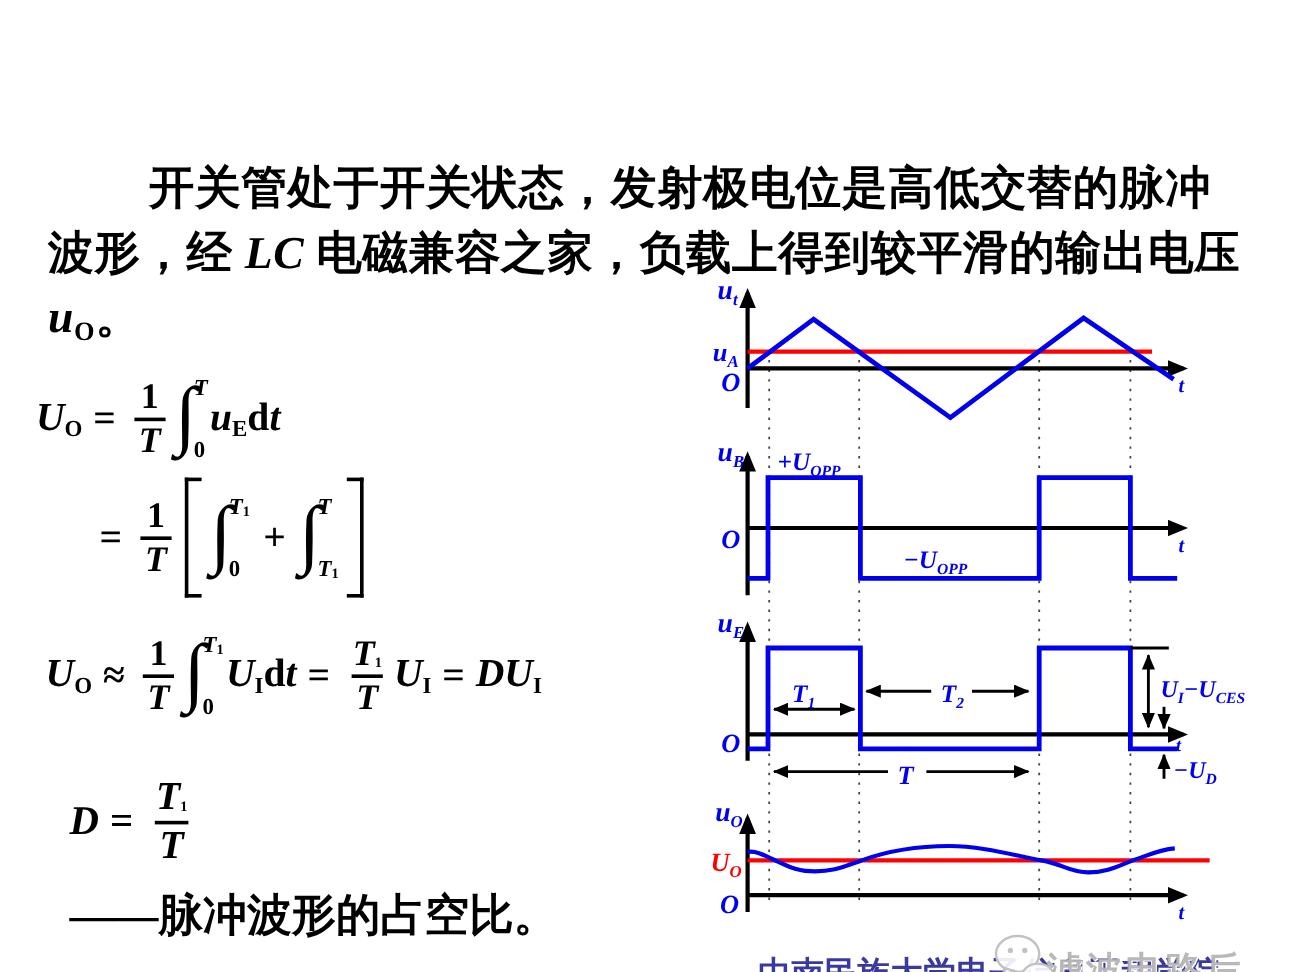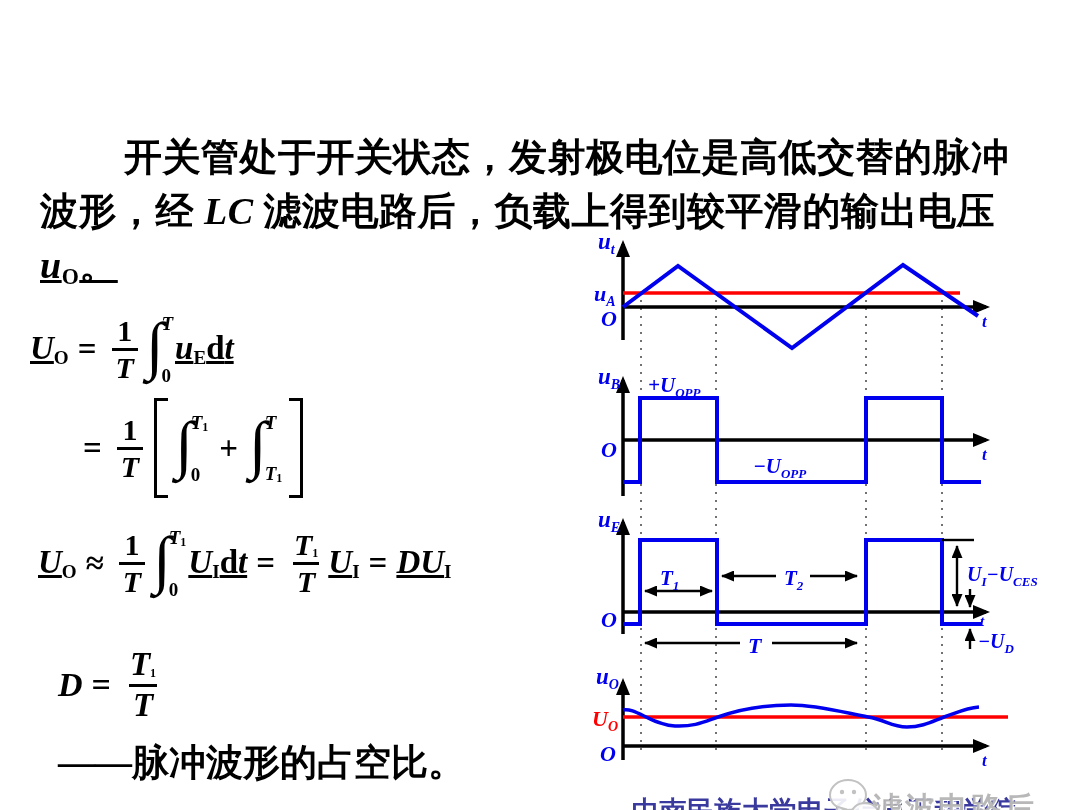--- a/index.html
+++ b/index.html
@@ -10,21 +10,21 @@
   .para{position:absolute;left:40px;top:82px;width:1014px;font-size:38px;line-height:54px;
         font-weight:bold;color:#000;letter-spacing:0.5px;}
   .para .indent{display:inline-block;width:84px;}
   .ital{font-style:italic;}
 
   
   .fml{position:absolute;display:flex;align-items:center;font-weight:bold;font-style:italic;
        font-size:33px;color:#000;white-space:pre;}
   .rm{font-style:normal;}
   .op{font-style:normal;margin:0 9px;}
-  .grp{white-space:nowrap;text-decoration:underline;}
+  .grp{white-space:nowrap;}
   .sb{font-size:0.58em;font-style:normal;vertical-align:-0.28em;}
   .frac{display:flex;flex-direction:column;align-items:center;font-size:30px;line-height:1.12;
         margin:0 6px;text-align:center;}
   .frac .fnum{padding:0 4px;}
   .frac .fden{border-top:3.5px solid #000;padding:0 4px;}
   .frac.big{font-size:33px;line-height:1.15;}
   .intg{display:flex;align-items:center;margin:0 2px;}
   .isign{font-size:64px;line-height:0.92;font-style:normal;transform:translateY(-3px);}
   .ilims{display:flex;flex-direction:column;justify-content:space-between;height:74px;
          font-size:19px;margin-left:-2px;padding-top:1px;}
@@ -51,21 +51,21 @@
              letter-spacing:3px;text-shadow:1px 1px 0 #ffffff;}
   .wm-icon{position:absolute;left:824px;top:726px;}
 </style>
 </head>
 <body>
 
 <div class="slide">
 
   <div class="para">
     <span class="indent"></span><span>开关管处于开关状态，发射极电位是高低交替的脉冲</span><br>
-    <span>波形，经 </span><span class="ital">LC</span><span> 滤波电路后，负载上得到较平滑的输出电压</span><br>
+    <span>波形，经 </span><span class="ital">LC</span><span> 电磁兼容之家，负载上得到较平滑的输出电压</span><br>
     <span class="grp"><span class="ital">u</span><span class="sb">O</span><span>。</span></span>
   </div>
 
   <div class="fml" style="left:30px;top:264px;">
     <span class="grp"><span>U</span><span class="sb">O</span></span>
     <span class="op">=</span>
     <span class="frac"><span class="fnum rm">1</span><span class="fden">T</span></span>
     <span class="intg"><span class="isign">∫</span><span class="ilims"><span class="ul">T</span><span class="ll">0</span></span></span>
     <span class="grp"><span>u</span><span class="sb">E</span><span class="rm">d</span><span>t</span></span>
   </div>

